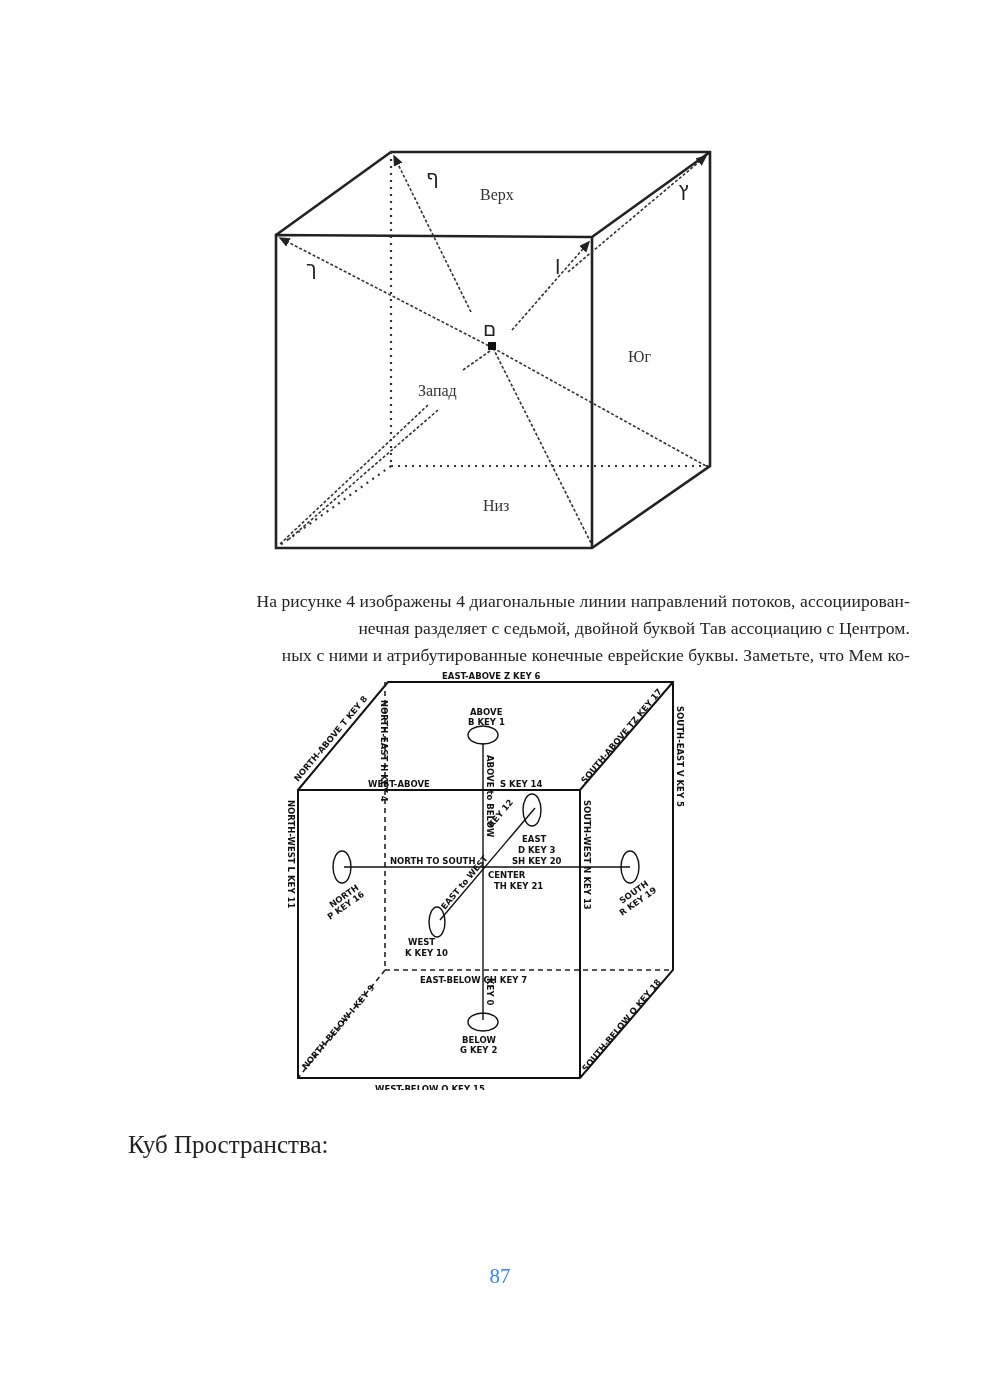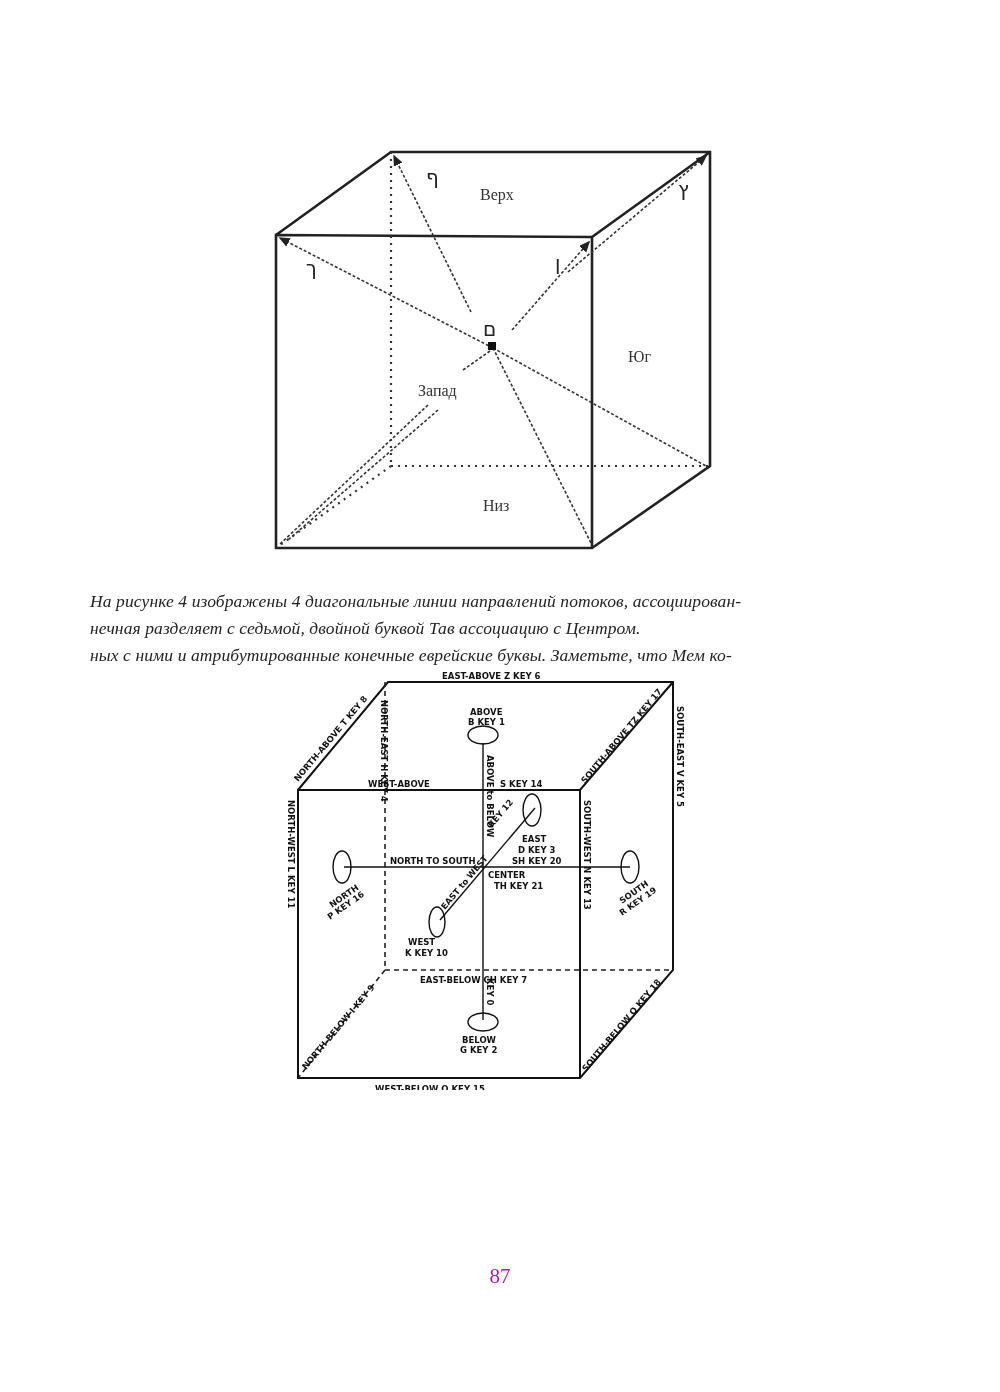--- a/index.html
+++ b/index.html
@@ -3,28 +3,28 @@
 <meta charset="utf-8">
 <style>
   html, body { margin: 0; padding: 0; background: #ffffff; }
   body { width: 1000px; height: 1392px; position: relative; overflow: hidden;
          font-family: "Liberation Serif", "DejaVu Serif", serif; color: #1c1c1c; }
   .fig { position: absolute; }
   #fig1 { left: 268px; top: 140px; width: 460px; height: 420px; }
   #fig2 { left: 280px; top: 660px; width: 420px; height: 430px; }
   .fig svg { width: 100%; height: 100%; display: block; }
   .caption { position: absolute; left: 90px; top: 588px; width: 820px;
-             text-align: left; font-style: italic; font-size: 17.5px;
+             text-align: right; font-size: 17.5px;
              line-height: 27px; letter-spacing: 0.1px; color: #222; }
   .caption span { display: block; }
   .cube-title { position: absolute; left: 128px; top: 1128px; font-size: 25px;
                 line-height: 34px; color: #222; }
   .cube-title span { display: block; }
   .page-num { position: absolute; left: 0; width: 1000px; top: 1264px;
-              text-align: center; font-size: 21px; color: #a21caf; }
+              text-align: center; font-size: 21px; color: #3b82f6; }
   .lbl1 { font-family: "Liberation Serif", serif; font-size: 16px; fill: #333; }
   .heb { font-family: "DejaVu Sans", sans-serif; font-size: 20px; fill: #222; }
   .lbl2 { font-family: "DejaVu Sans", sans-serif; font-weight: bold; font-size: 8.5px; fill: #111; }
 </style>
 </head>
 <body>
 
 <div class="fig" id="fig1">
   <svg viewBox="0 0 460 420" xmlns="http://www.w3.org/2000/svg">
     <defs>
@@ -130,15 +130,16 @@
     <text class="lbl2" x="128" y="285">WEST</text>
     <text class="lbl2" x="125" y="296">K  KEY 10</text>
     <text class="lbl2" transform="translate(52,248) rotate(-35)">NORTH</text>
     <text class="lbl2" transform="translate(50,260) rotate(-35)">P KEY 16</text>
     <text class="lbl2" transform="translate(342,244) rotate(-35)">SOUTH</text>
     <text class="lbl2" transform="translate(342,256) rotate(-35)">R KEY 19</text>
   </svg>
 </div>
 
 <div class="cube-title">
+  <span>Куб Пространства:</span>
 </div>
 
 <div class="page-num">87</div>
 
 </body></html>

